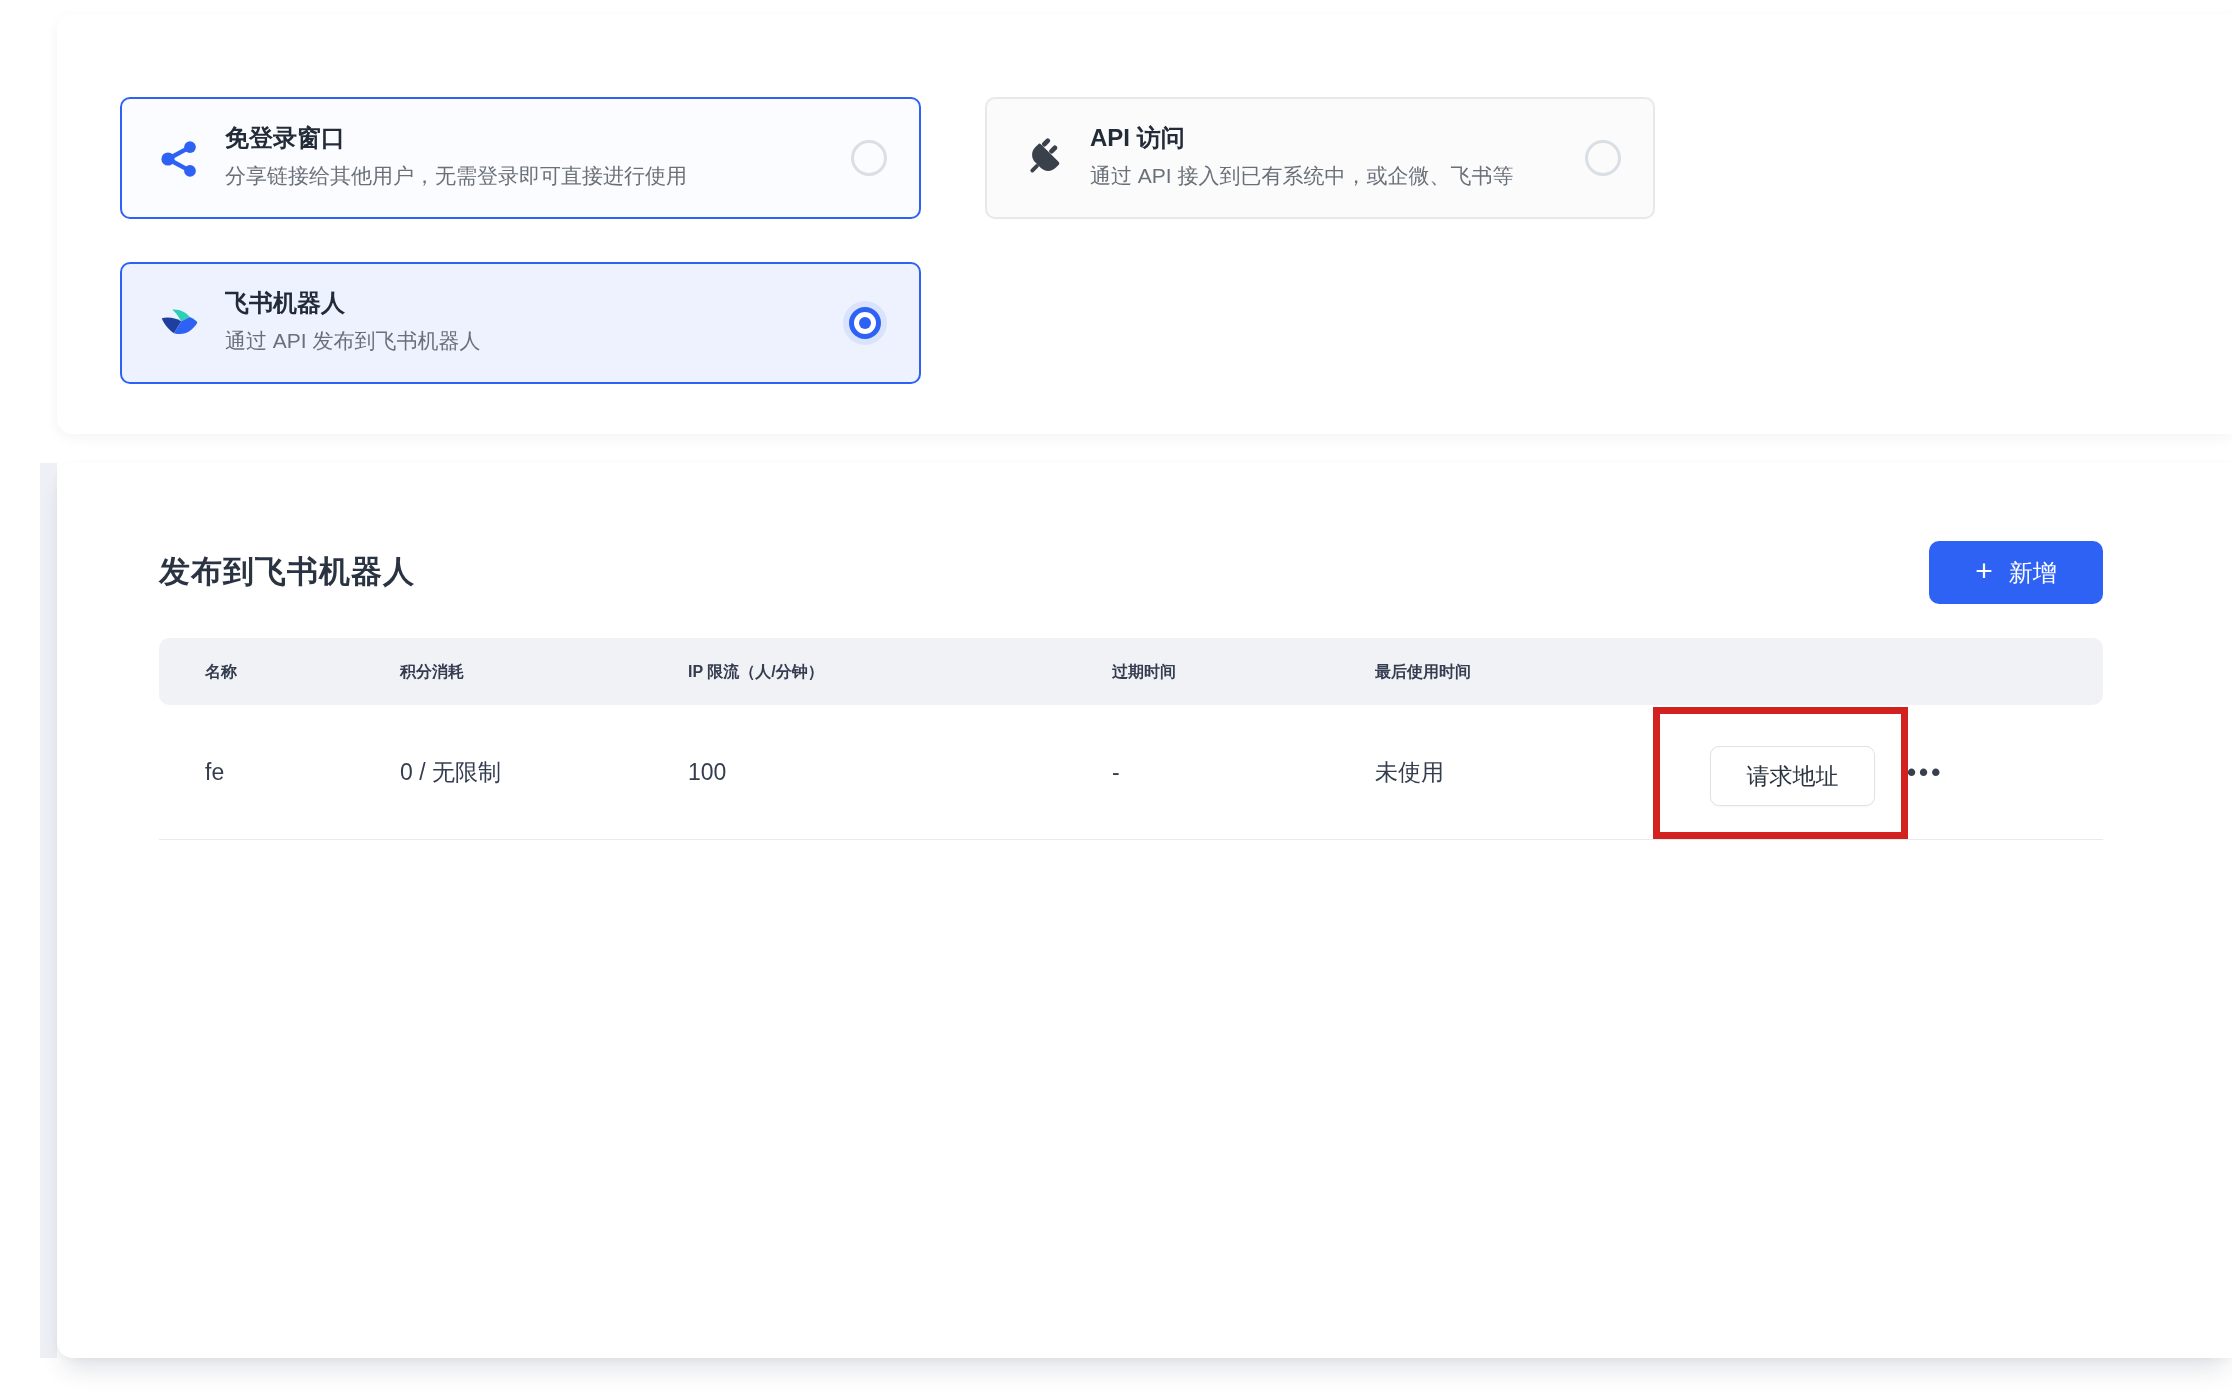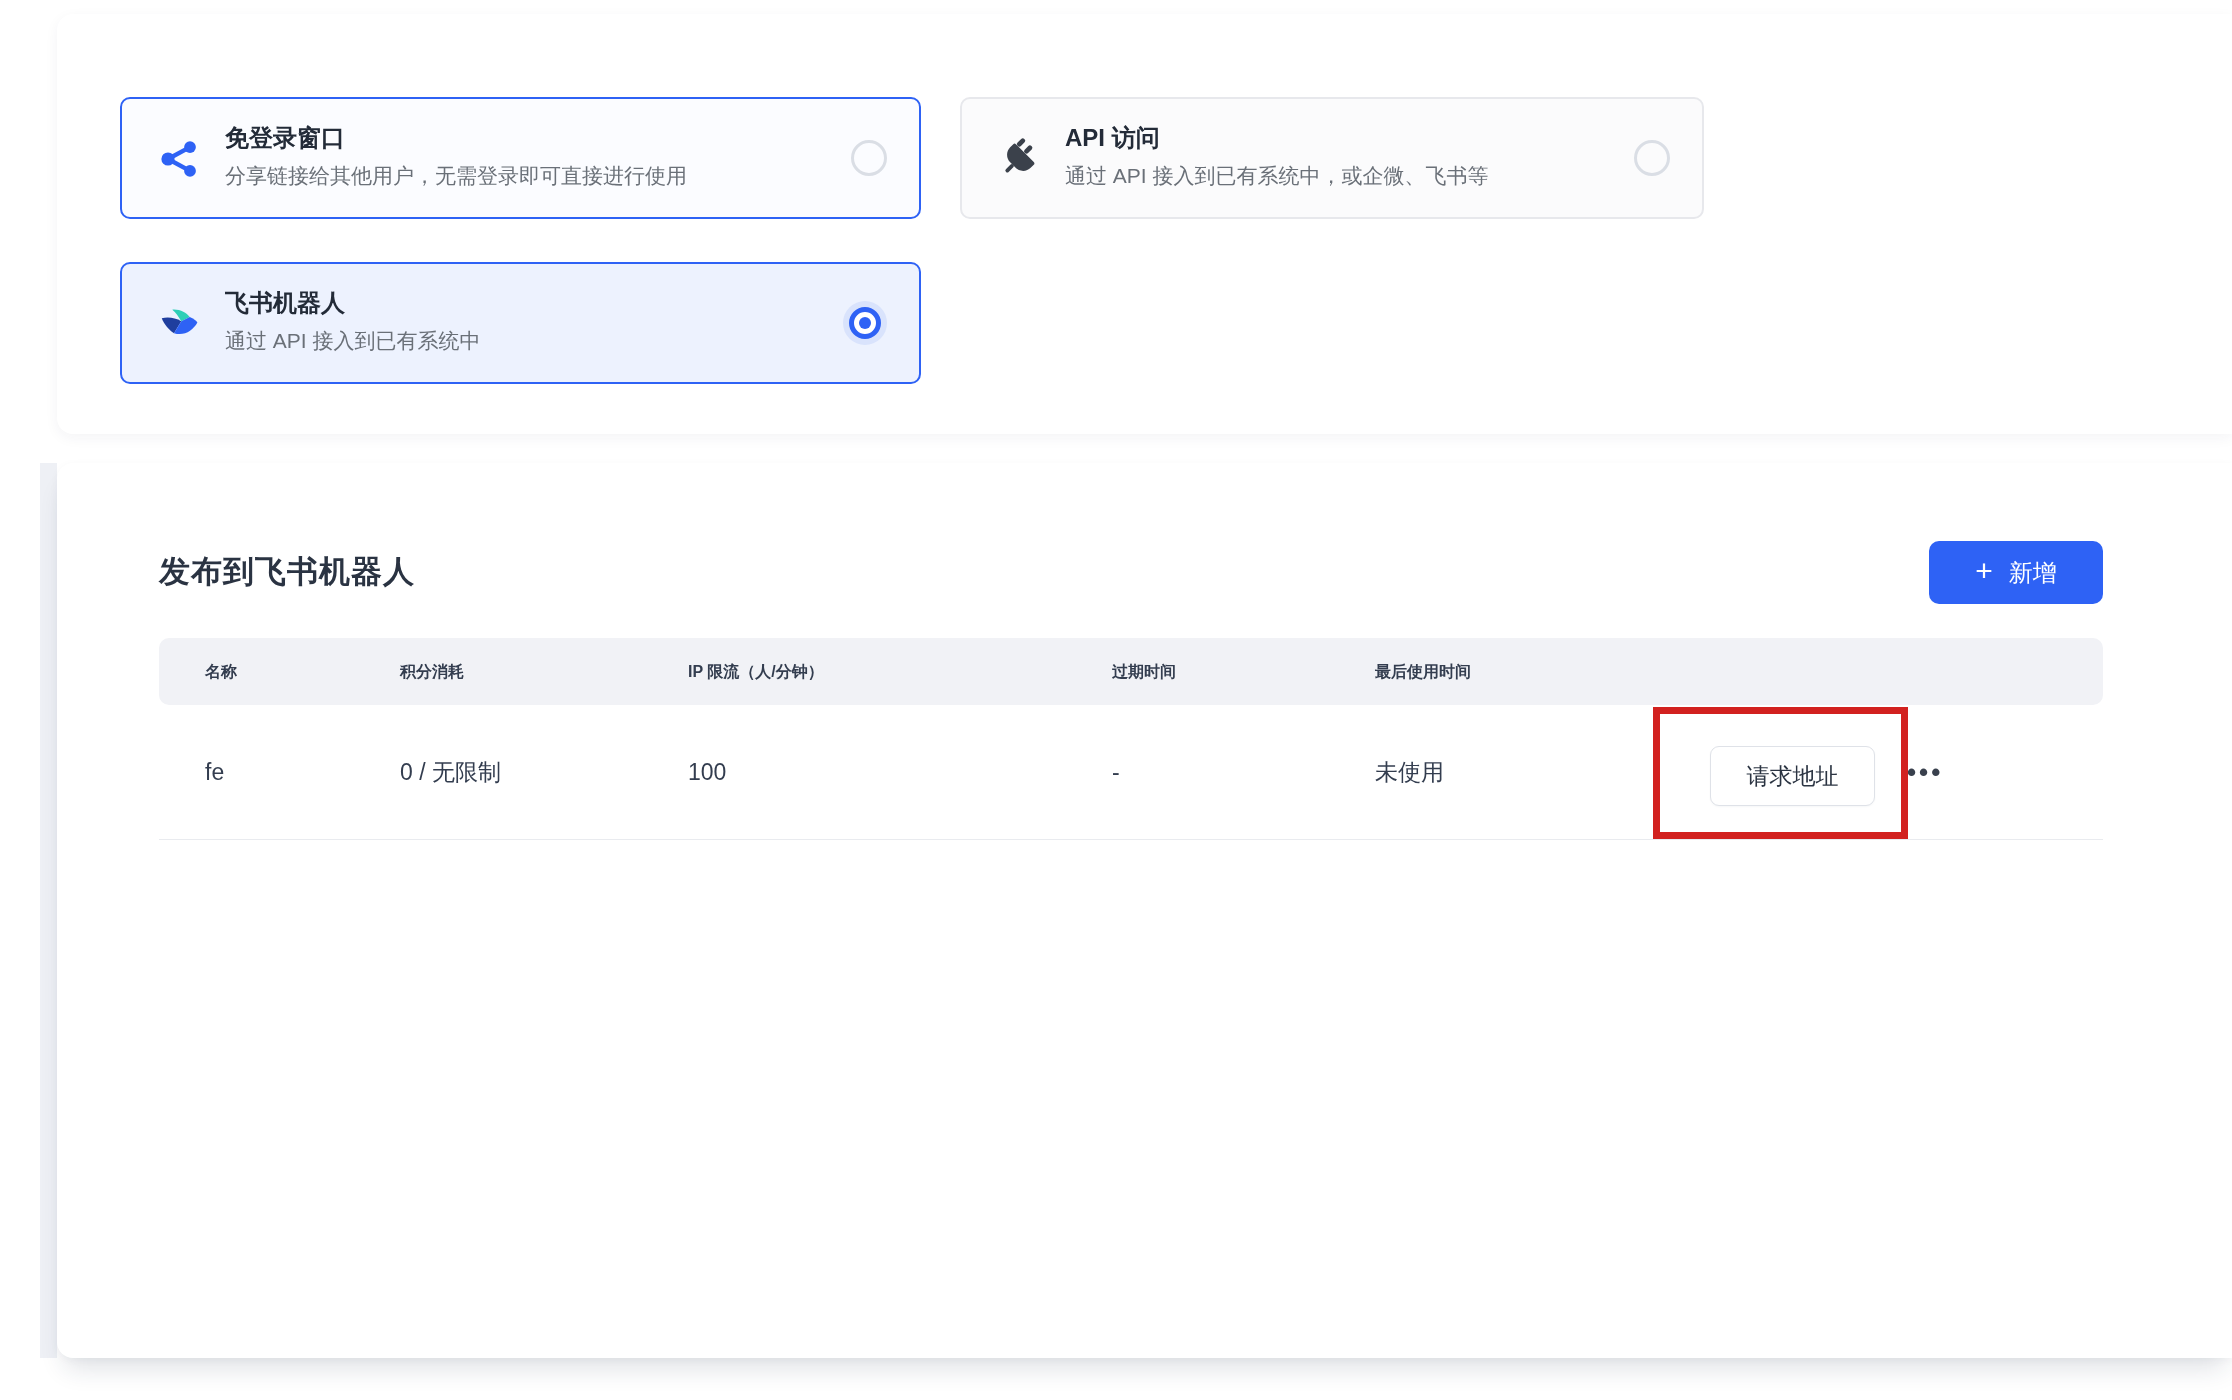--- a/index.html
+++ b/index.html
@@ -15,21 +15,21 @@
     box-shadow:0 4px 14px rgba(30,40,70,0.05); }
   .panel-bottom { top:463px; height:895px; border-radius:16px 0 0 16px;
     box-shadow:0 18px 26px -8px rgba(30,40,70,0.14), 0 2px 8px rgba(30,40,70,0.04);padding-left:31px; }
 
   
   .opt-card { position:absolute; height:122px; border-radius:10px; cursor:pointer;padding-left:20px; }
   .card-blue-border { border:2px solid #2e62f5; background:#fbfcff; }
   .card-plain { border:2px solid #e7e8ec; background:#fbfbfc; }
   .card-selected { border:2px solid #2e62f5; background:#edf2fe; }
   .card-0 { left:63px; top:83px; width:801px; }
-  .card-1 { left:903px; top:83px; width:744px; }
+  .card-1 { left:928px; top:83px; width:670px; }
   .card-2 { left:63px; top:248px; width:801px; }
   .opt-icon { position:absolute; left:33px; top:36px; width:48px; height:48px;
     display:flex; align-items:center; justify-content:center; }
   .opt-texts { position:absolute; left:103px; top:22px; right:110px; }
   .opt-title { font-size:24px; font-weight:700; color:#232b38; line-height:34px; }
   .opt-desc { font-size:21px; color:#6a7078; line-height:30px; margin-top:6px;
     white-space:nowrap; }
 
   .radio { position:absolute; right:32px; top:50%; transform:translateY(-50%);
     width:36px; height:36px; border-radius:50%; }
@@ -120,21 +120,21 @@
     <div class="opt-card card-2 card-selected">
       <span class="opt-icon">
         <svg width="46" height="46" viewBox="0 0 24 24">
           <path d="M3 9 C6 8.2 10 8.6 13.2 10.6 L9.4 16.8 C6.8 15.2 4.4 12.4 3 9 Z" fill="#1f3e9e"></path>
           <path d="M8.5 4.5 C12.5 4.2 15.8 6 17.6 8.4 L13.2 10.6 C11.8 8 10.3 6 8.5 4.5 Z" fill="#2ecfb7"></path>
           <path d="M13.2 10.6 L17.6 8.4 C19.6 9.2 21 10.4 21.6 11.2 C19.2 15.4 14.8 18.4 9.4 16.8 L13.2 10.6 Z" fill="#2e62f5"></path>
         </svg>
       </span>
       <div class="opt-texts">
         <div class="opt-title">飞书机器人</div>
-        <div class="opt-desc">通过 API 接入到已有系统中</div>
+        <div class="opt-desc">通过 API 发布到飞书机器人</div>
       </div>
       <span class="radio radio-on">
         <span class="ring">
           <span class="dot"></span>
         </span>
       </span>
     </div>
   </section>
 
   <section class="panel panel-bottom">

